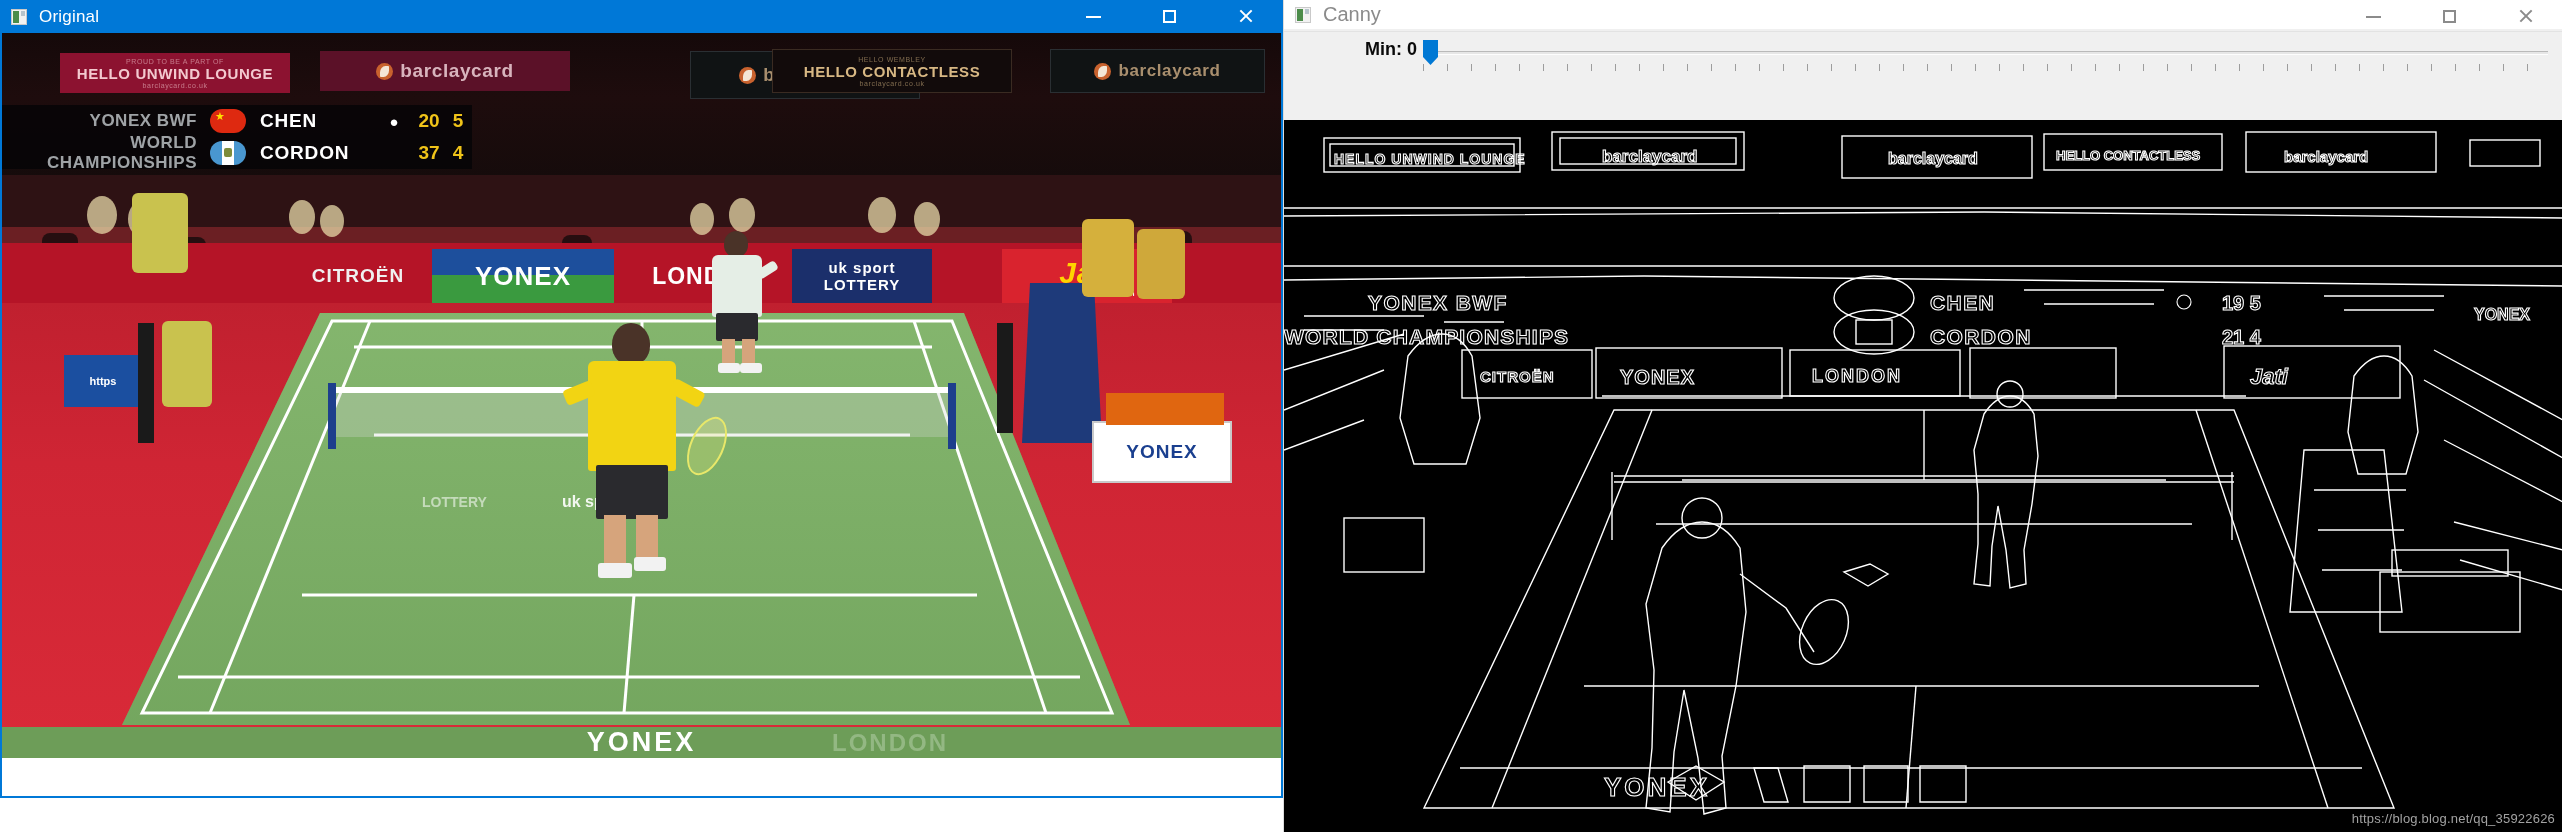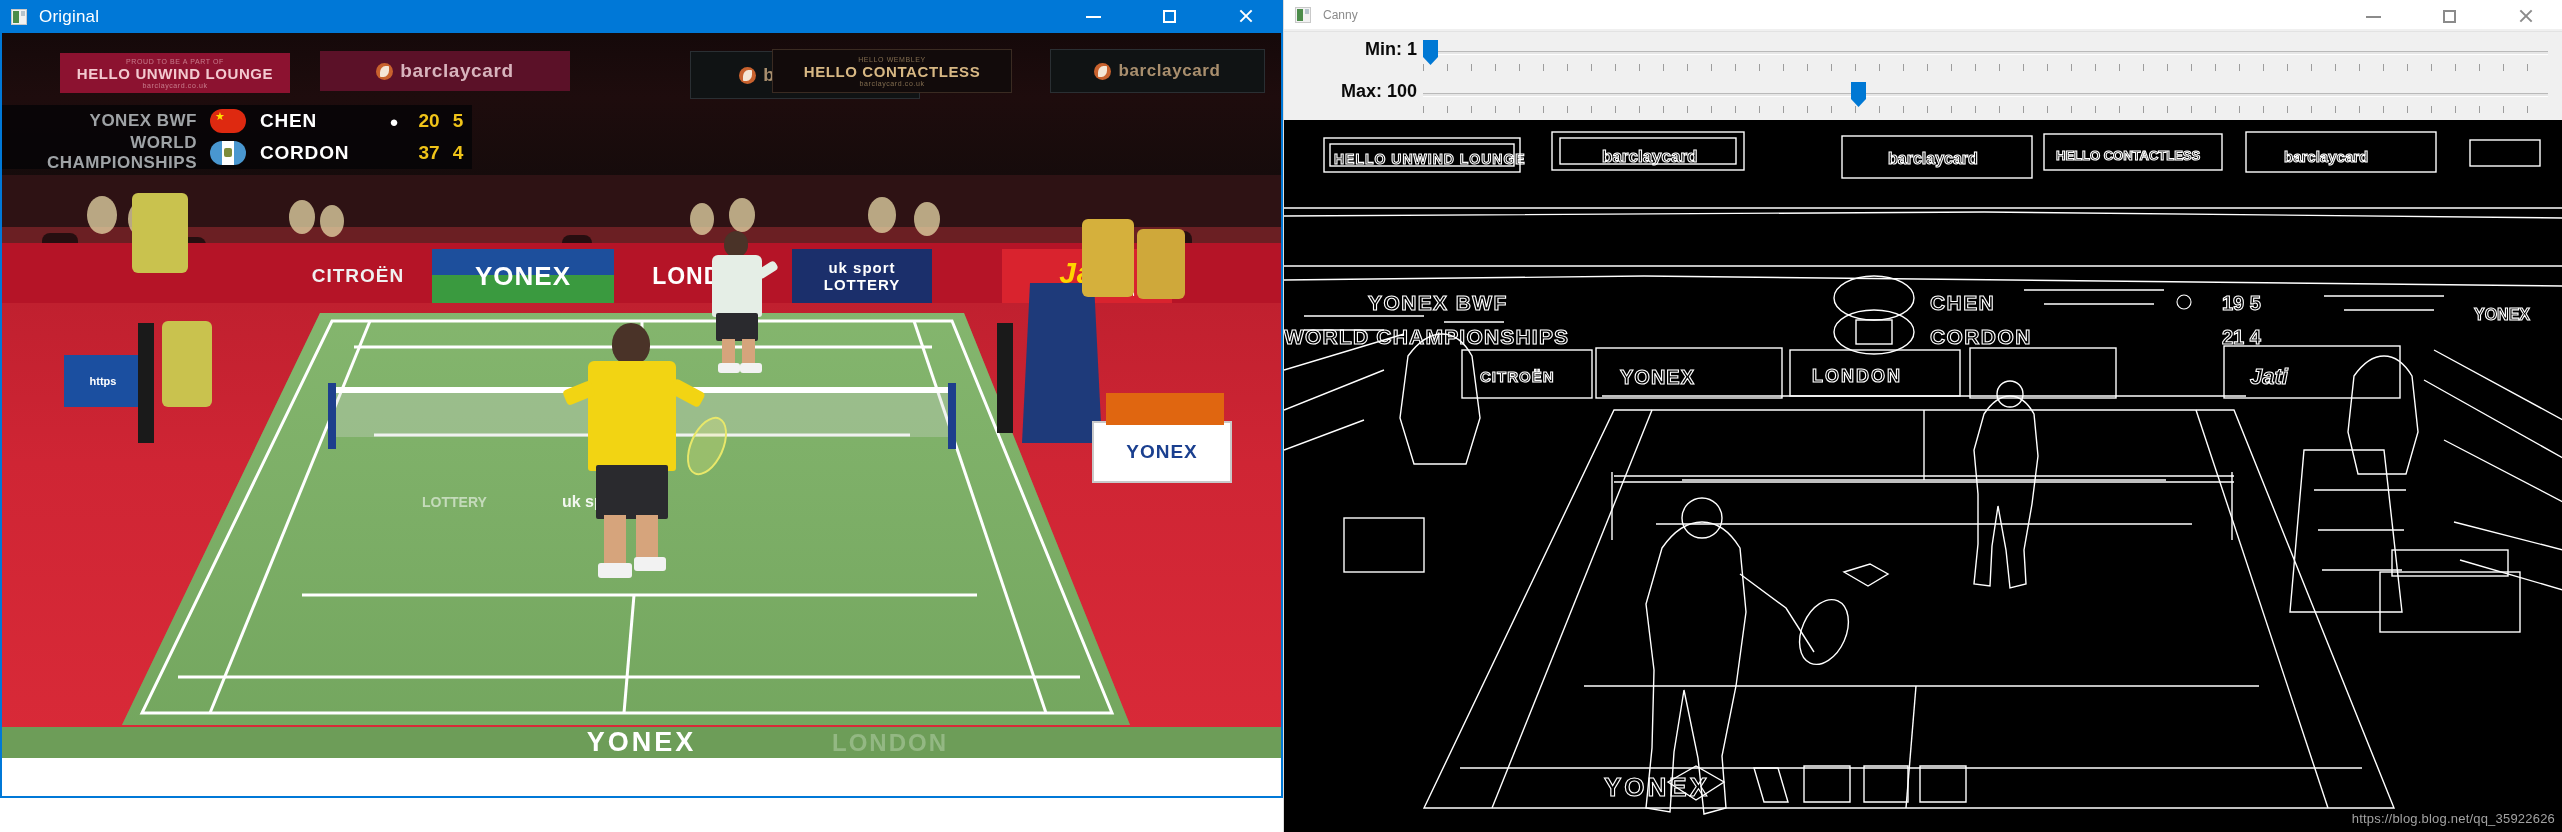--- a/index.html
+++ b/index.html
@@ -106,21 +106,21 @@
   .chairbox { position: absolute; }
 
   #orig-blank { position: absolute; left: 0; top: 725px; width: 1279px; height: 38px;
     background: #ffffff; }
 
   
   #win-canny { position: absolute; left: 1283px; top: 0; width: 1279px; height: 832px;
     background: #f0f0f0; border-left: 1px solid #dcdcdc; }
   #canny-titlebar { position: absolute; left: 0; top: 0; width: 1279px; height: 30px;
     background: #ffffff; border-bottom: 1px solid #f0f0f0; display: flex; align-items: center; }
-  #canny-title { margin-left: 12px; color: #8b8b8b; font-size: 12px; }
+  #canny-title { margin-left: 12px; color: #8b8b8b; font-size: 20px; }
 
   #canny-toolbar { position: absolute; left: 0; top: 31px; width: 1279px; height: 89px;
     background: #f0f0f0; border-top: 1px solid #e3e3e3; }
   .trackrow { position: absolute; left: 0; width: 1279px; height: 42px; }
   .track-label { position: absolute; right: calc(1279px - 133px); top: 3px;
     font-size: 18px; font-weight: bold; color: #0a0a0a; white-space: nowrap; }
   .track-zone { position: absolute; left: 139px; top: 0; width: 1125px; height: 42px; }
   .track-groove { position: absolute; left: 0; top: 15px; width: 100%; height: 4px;
     background: #e6e6e6; border-top: 1px solid #b9b9b9; border-bottom: 1px solid #fdfdfd; }
   .track-ticks { position: absolute; left: 0; top: 28px; width: 100%; height: 7px;
@@ -357,33 +357,25 @@
           <span class="gl gl-max"></span>
         </div>
         <div class="winbtn wb-dark">
           <span class="gl gl-close"></span>
         </div>
       </div>
     </div>
 
     <div id="canny-toolbar">
       <div class="trackrow" style="top:4px;">
-        <span class="track-label">Min: 1</span>
+        <span class="track-label">Min: 0</span>
         <div class="track-zone">
           <div class="track-groove"></div>
           <div class="track-ticks"></div>
           <div class="thumb" style="left:0px;"></div>
-        </div>
-      </div>
-      <div class="trackrow" style="top:46px;">
-        <span class="track-label">Max: 100</span>
-        <div class="track-zone">
-          <div class="track-groove"></div>
-          <div class="track-ticks"></div>
-          <div class="thumb" style="left:428px;"></div>
         </div>
       </div>
     </div>
 
     <div id="canny-canvas">
       <svg class="edge-svg" width="1279" height="712" viewBox="0 0 1279 712">
         <rect width="1279" height="712" fill="#000"></rect>
         <g stroke="#fff" stroke-width="1.4" fill="none">
 
           <rect x="40" y="18" width="196" height="34"></rect>

